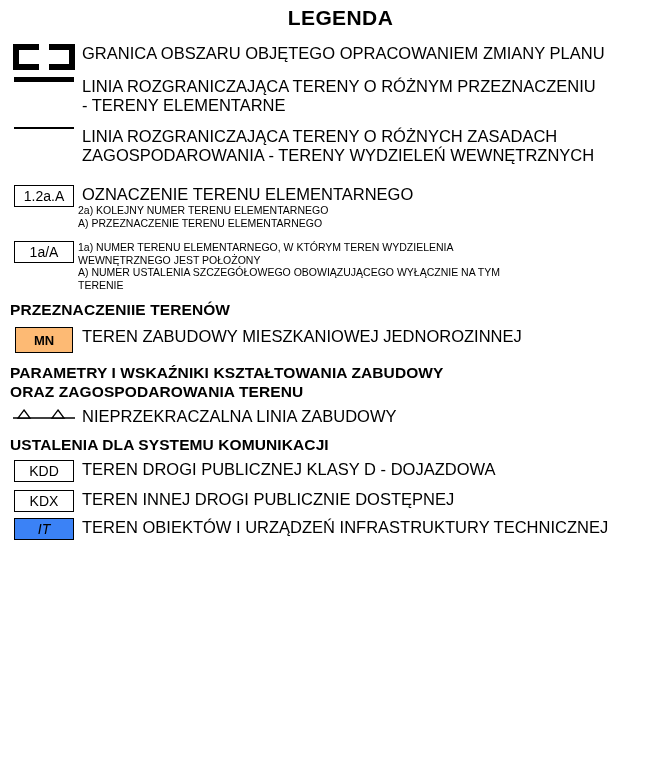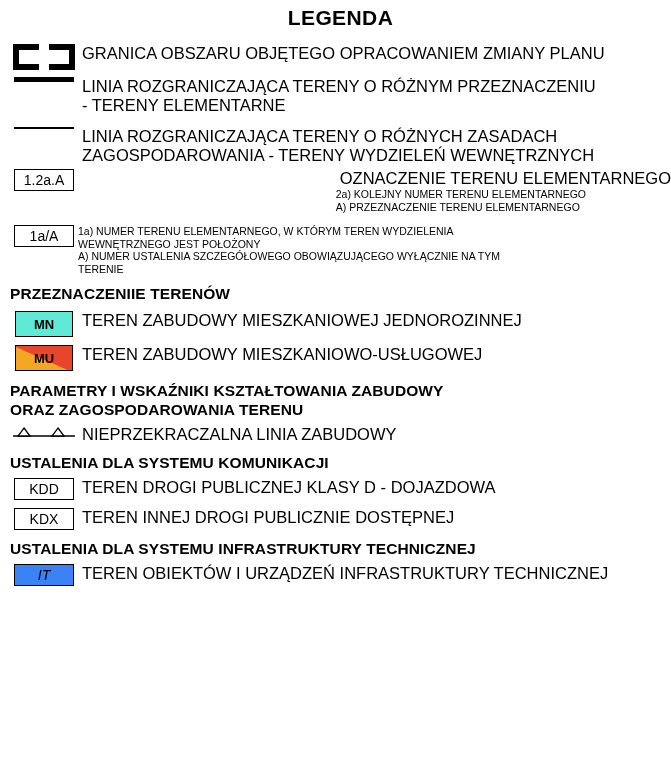--- a/index.html
+++ b/index.html
@@ -121,21 +121,21 @@
     font-size: 15.5px;
     font-weight: bold;
     margin: 10px 0 4px 10px;
     letter-spacing: 0.1px;
   }
   .section-head.two-line { line-height: 19px; }
 
   .r-boundary { margin-top: 14px; }
   .r-line1 { margin-top: 7px; }
   .r-line2 { margin-top: 12px; }
-  .r-elem  { margin-top: 4px; justify-content: space-between; }
+  .r-elem  { margin-top: 20px; }
   .r-wydz  { margin-top: 12px; }
   .r-mn    { margin-top: 8px; }
   .r-mu    { margin-top: 8px; }
   .r-bl    { margin-top: 6px; }
   .r-kdd   { margin-top: 6px; }
   .r-kdx   { margin-top: 8px; }
   .r-it    { margin-top: 6px; }
 
   .txt-block { display: flex; flex-direction: column; }
 </style>
@@ -200,36 +200,27 @@
       <div class="sub">WEWNĘTRZNEGO JEST POŁOŻONY</div>
       <div class="sub">A) NUMER USTALENIA SZCZEGÓŁOWEGO OBOWIĄZUJĄCEGO WYŁĄCZNIE NA TYM</div>
       <div class="sub">TERENIE</div>
     </div>
   </div>
 
   <div class="section-head">PRZEZNACZENIIE TERENÓW</div>
 
   <div class="row r-mn">
     <div class="sym">
-      <div class="color-box" style="background:#5eead4;">
+      <div class="color-box" style="background:#fdba74;">
         <span>MN</span>
       </div>
     </div>
     <div class="txt">TEREN ZABUDOWY MIESZKANIOWEJ JEDNOROZINNEJ</div>
   </div>
 
-  <div class="row r-mu">
-    <div class="sym">
-      <div class="color-box" style="background:#f5a623;">
-        <i class="split-tri" style="border-color: transparent #e8452c transparent transparent;"></i>
-        <span>MU</span>
-      </div>
-    </div>
-    <div class="txt">TEREN ZABUDOWY MIESZKANIOWO-USŁUGOWEJ</div>
-  </div>
 
   <div class="section-head two-line">
     <div>PARAMETRY I WSKAŹNIKI KSZTAŁTOWANIA ZABUDOWY</div>
     <div>ORAZ ZAGOSPODAROWANIA TERENU</div>
   </div>
 
   <div class="row r-bl">
     <div class="sym">
       <svg width="62" height="16">
         <line x1="0" y1="11" x2="62" y2="11" stroke="#000" stroke-width="1.5"></line>
@@ -249,21 +240,20 @@
     <div class="txt">TEREN DROGI PUBLICZNEJ KLASY D - DOJAZDOWA</div>
   </div>
 
   <div class="row r-kdx">
     <div class="sym">
       <div class="code-box">KDX</div>
     </div>
     <div class="txt">TEREN INNEJ DROGI PUBLICZNIE DOSTĘPNEJ</div>
   </div>
 
-  <div class="section-head">USTALENIA DLA SYSTEMU INFRASTRUKTURY TECHNICZNEJ</div>
 
   <div class="row r-it">
     <div class="sym">
       <div class="code-box" style="background:#3b82f6;font-style:italic;">IT</div>
     </div>
     <div class="txt">TEREN OBIEKTÓW I URZĄDZEŃ INFRASTRUKTURY TECHNICZNEJ</div>
   </div>
 
 </div>
 

